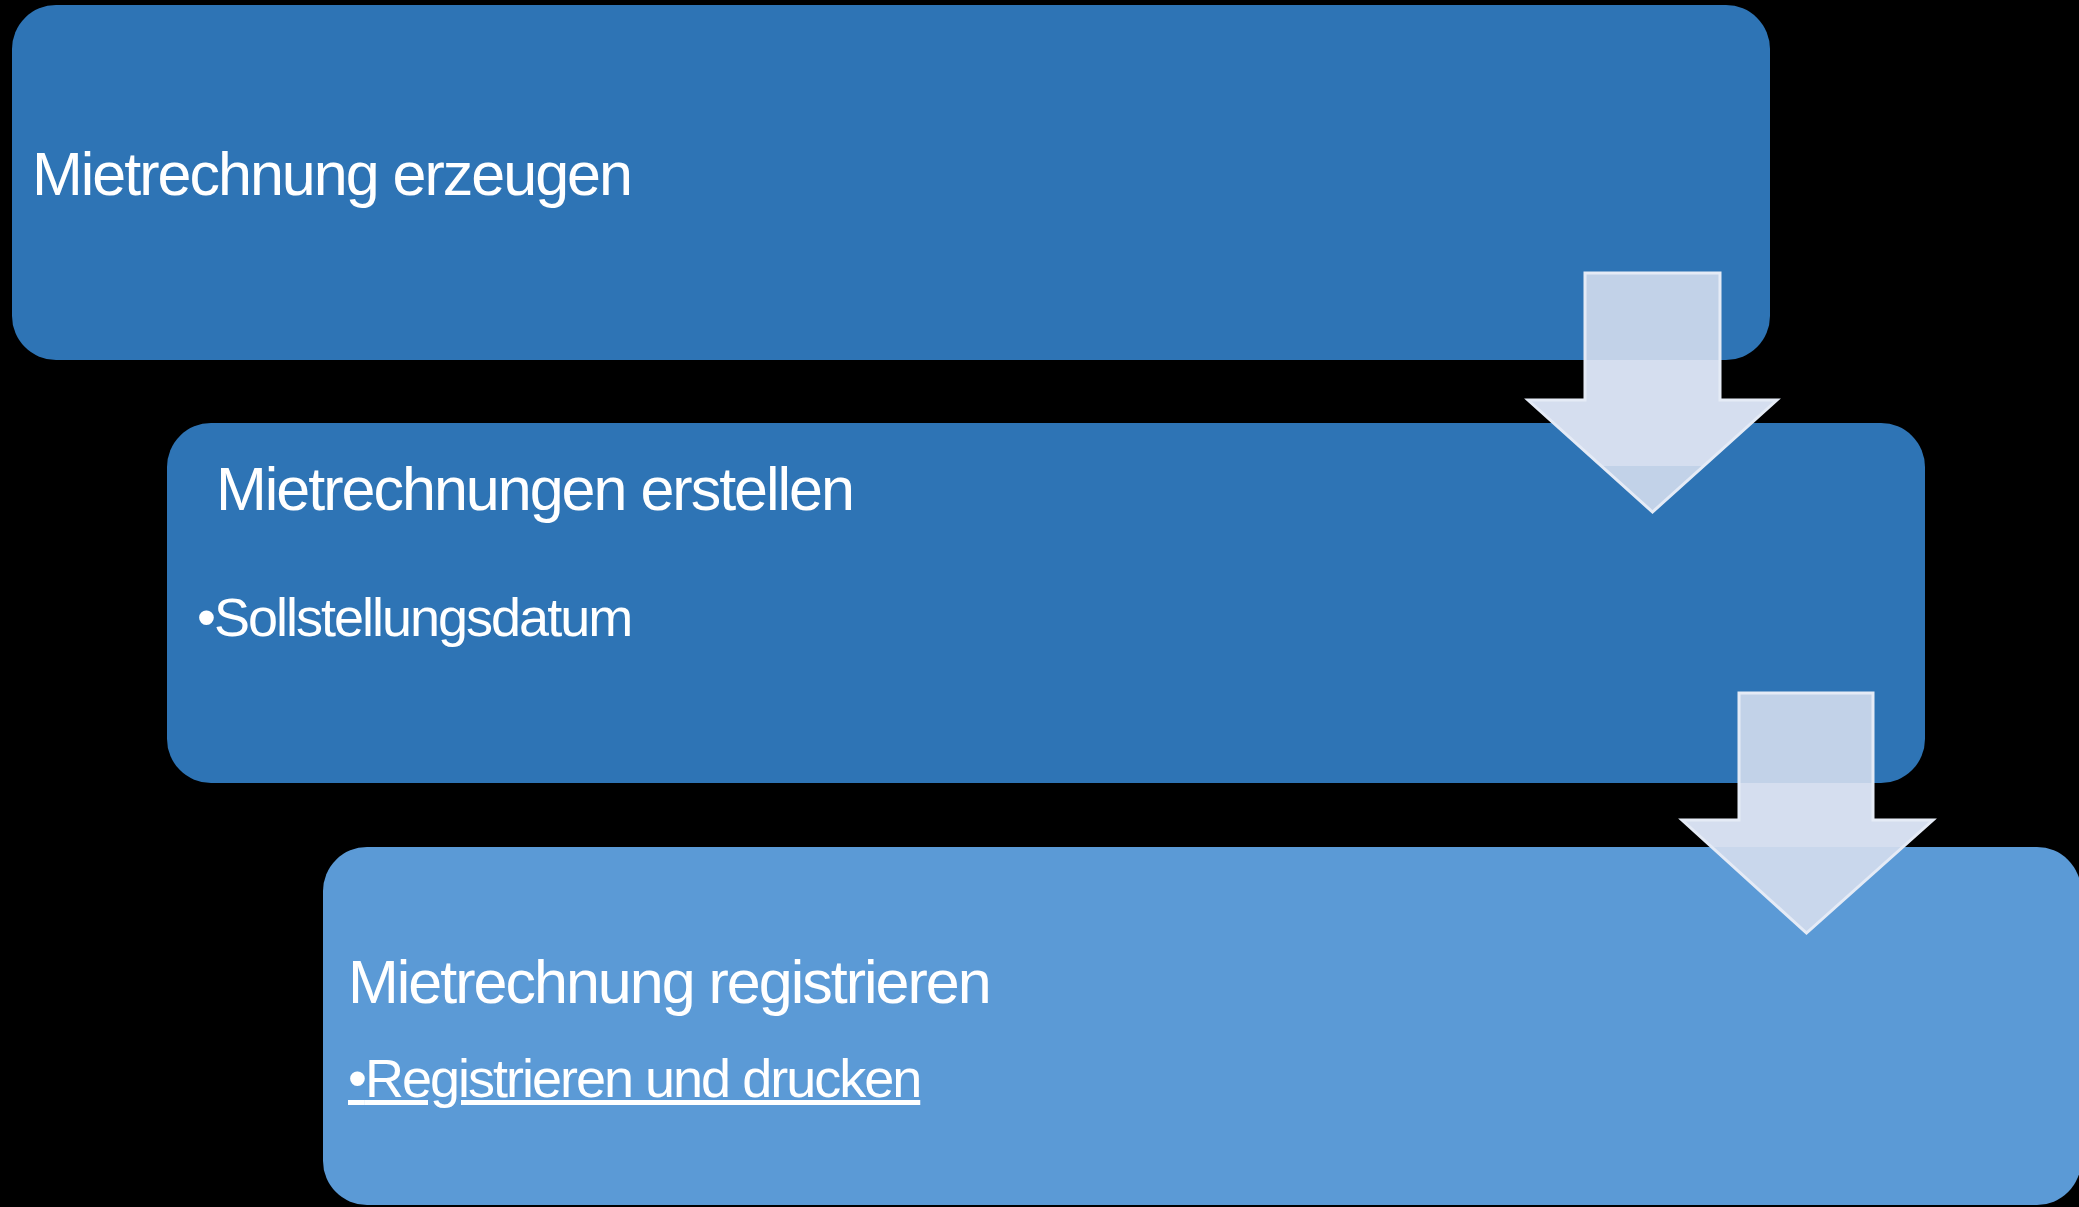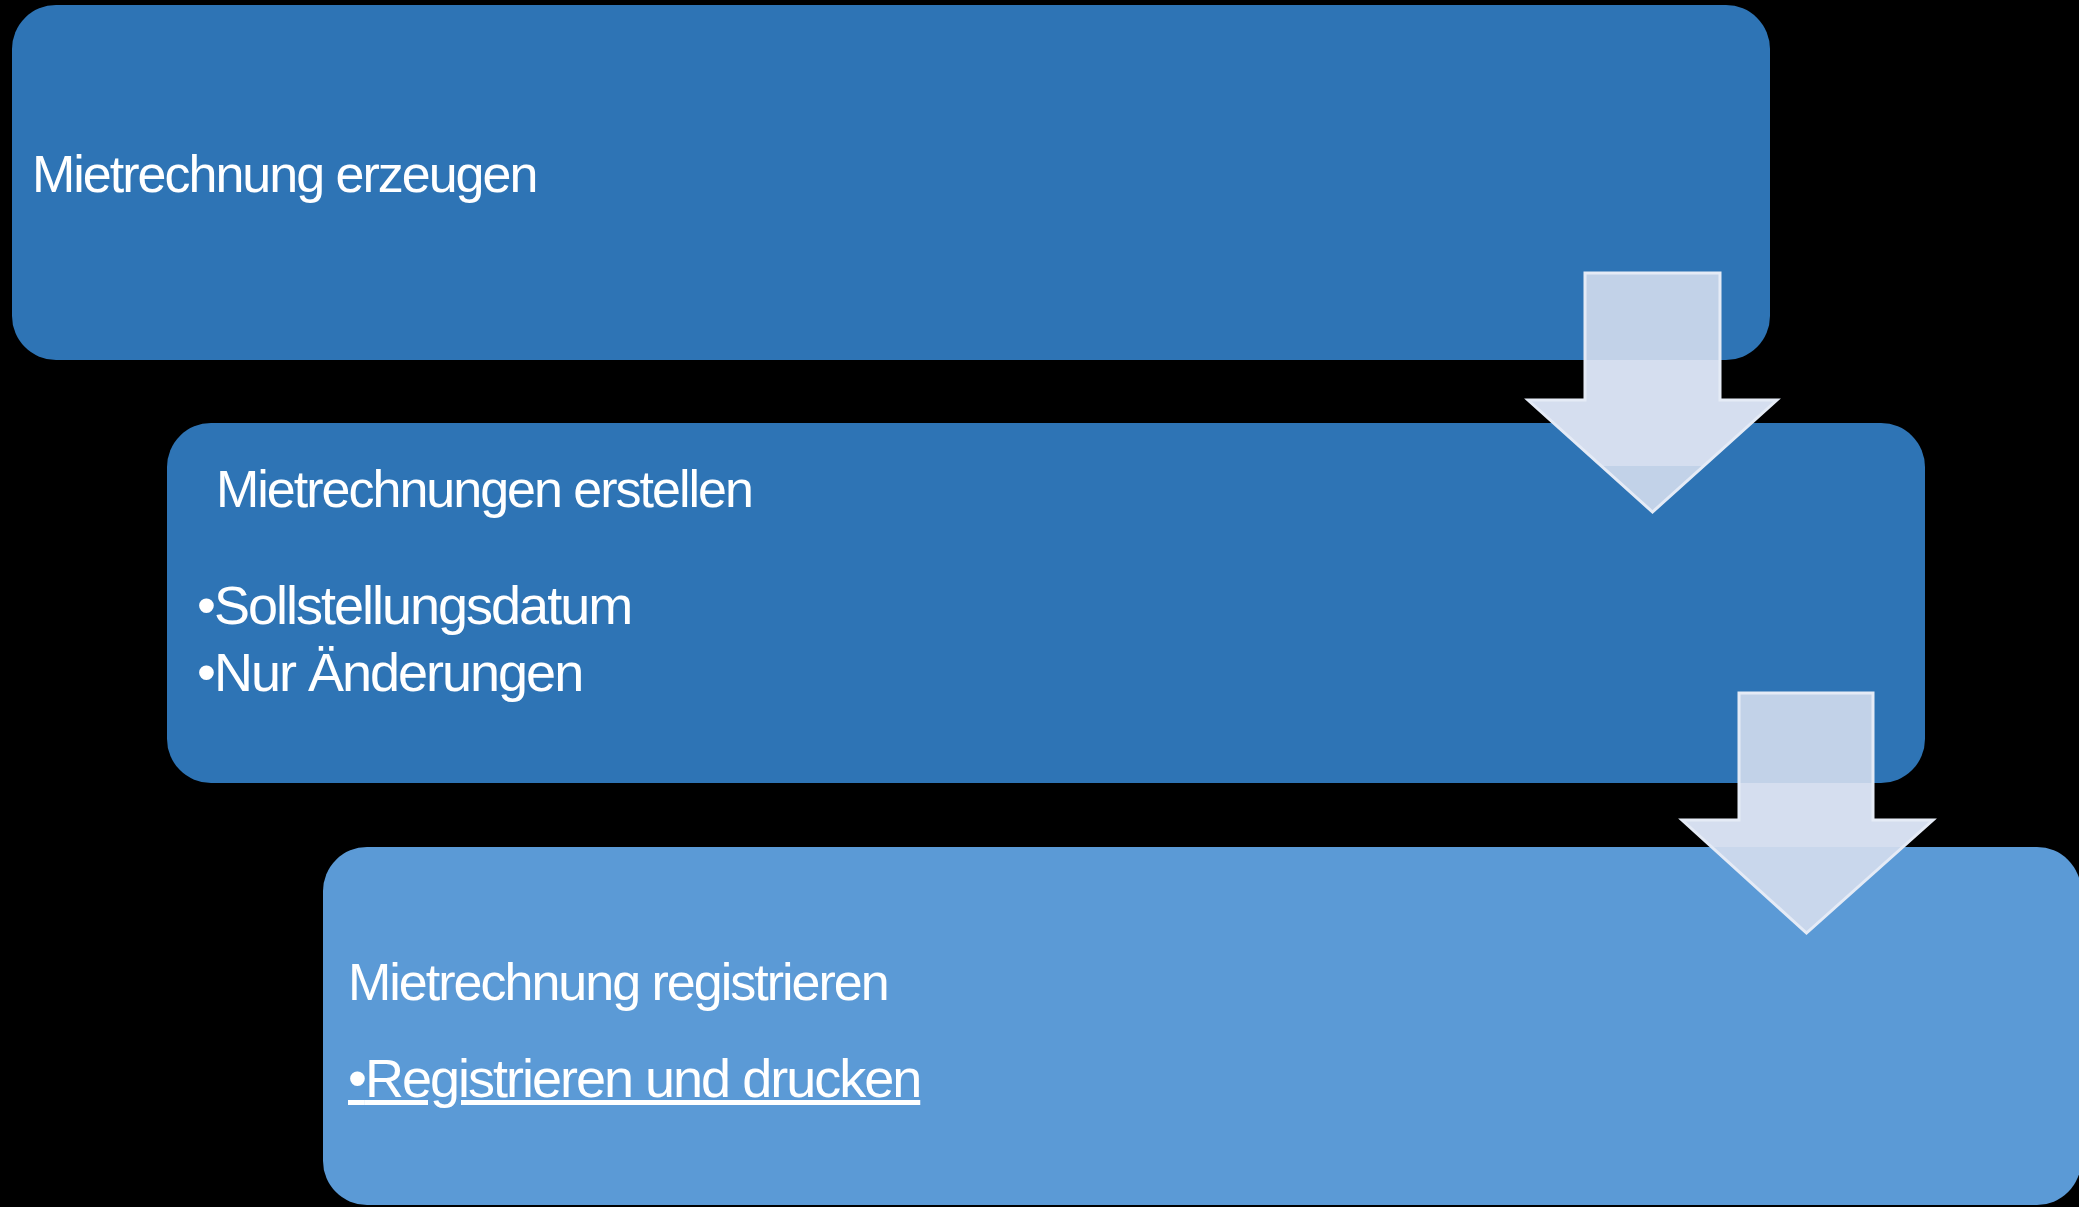--- a/index.html
+++ b/index.html
@@ -31,21 +31,21 @@
     stroke-width: 3;
     stroke-linejoin: miter;
   }
   .s-dark  { stop-color: var(--arrow-over-dark-box, #C2D2E8); }
   .s-mid   { stop-color: var(--arrow-over-black, #D5DEEF); }
   .s-light { stop-color: var(--arrow-over-light-box, #C9D7EC); }
 
   .step-title {
     position: absolute;
     color: var(--text-color, #FFFFFF);
-    font-size: 52px;
+    font-size: 61px;
     line-height: 66px;
     letter-spacing: -2px;
     white-space: nowrap;
     font-weight: 400;
   }
   #title1 { left: 32px;  top: 141px; }
   #title2 { left: 216px; top: 456px; }
   #title3 { left: 348px; top: 949px; }
 
   .step-bullets {
@@ -53,21 +53,21 @@
     margin: 0;
     padding: 0;
     list-style: none;
     color: var(--text-color, #FFFFFF);
     font-size: 54px;
     line-height: 67px;
     letter-spacing: -2px;
     white-space: nowrap;
     font-weight: 400;
   }
-  #bullets2 { left: 197px; top: 572px; }
+  #bullets2 { left: 197px; top: 584px; text-align: center; }
   #bullets3 { left: 348px; top: 1045px; text-decoration: underline; }
   .step-bullets li::before { content: "\2022"; }
 </style>
 </head>
 <body>
 
 <div class="canvas">
 
   <div class="step-box" id="box1"></div>
   <div class="step-box" id="box2"></div>
@@ -94,21 +94,20 @@
     </defs>
     <path class="arrow-path" fill="url(#grad1)" d="M 1585 273 L 1720 273 L 1720 400 L 1777 400 L 1652.5 512 L 1528 400 L 1585 400 Z"></path>
     <path class="arrow-path" fill="url(#grad2)" d="M 1739 693 L 1873 693 L 1873 820 L 1933 820 L 1806.5 933 L 1682 820 L 1739 820 Z"></path>
   </svg>
 
   <div class="step-title" id="title1">Mietrechnung erzeugen</div>
 
   <div class="step-title" id="title2">Mietrechnungen erstellen</div>
   <ul class="step-bullets" id="bullets2">
     <li>Sollstellungsdatum</li>
-    <li>Nur Änderungen</li>
   </ul>
 
   <div class="step-title" id="title3">Mietrechnung registrieren</div>
   <ul class="step-bullets" id="bullets3">
     <li>Registrieren und drucken</li>
   </ul>
 
 </div>
 
 </body></html>

